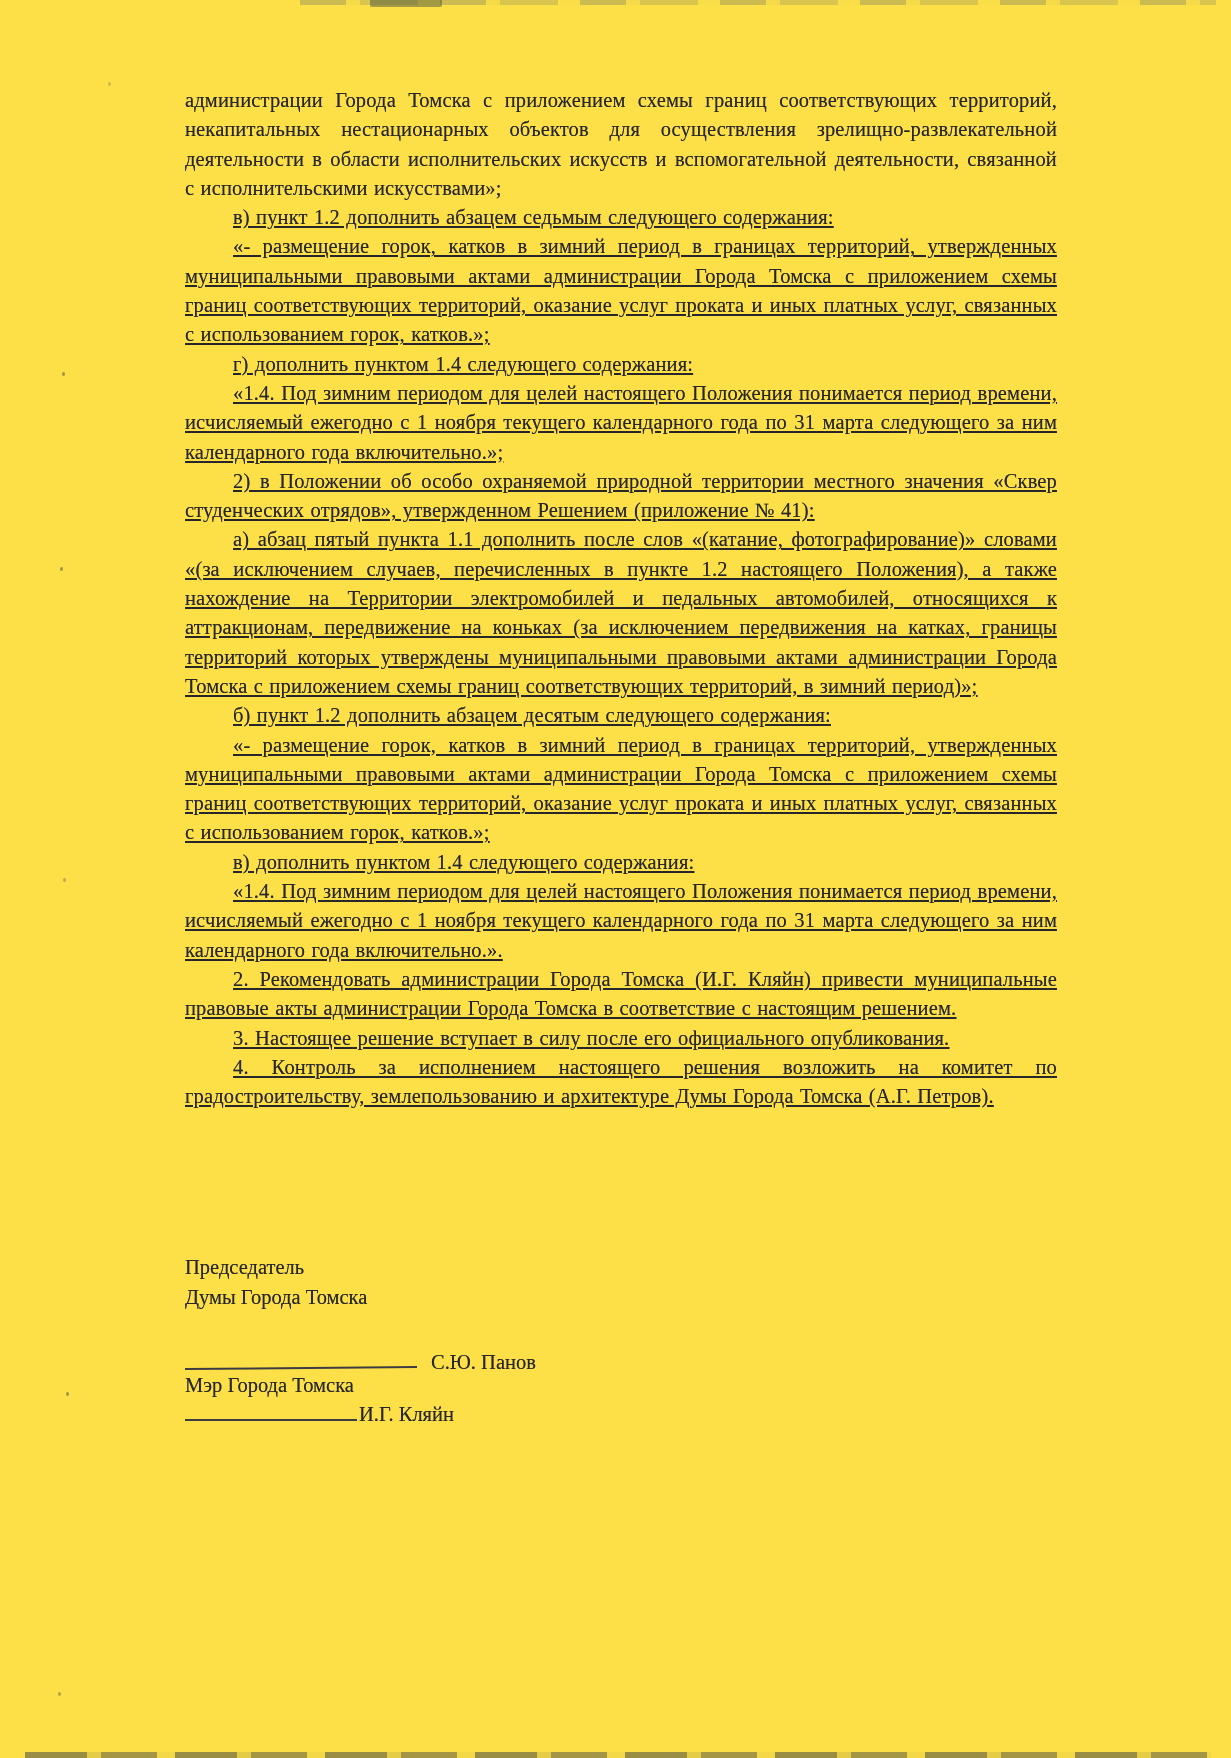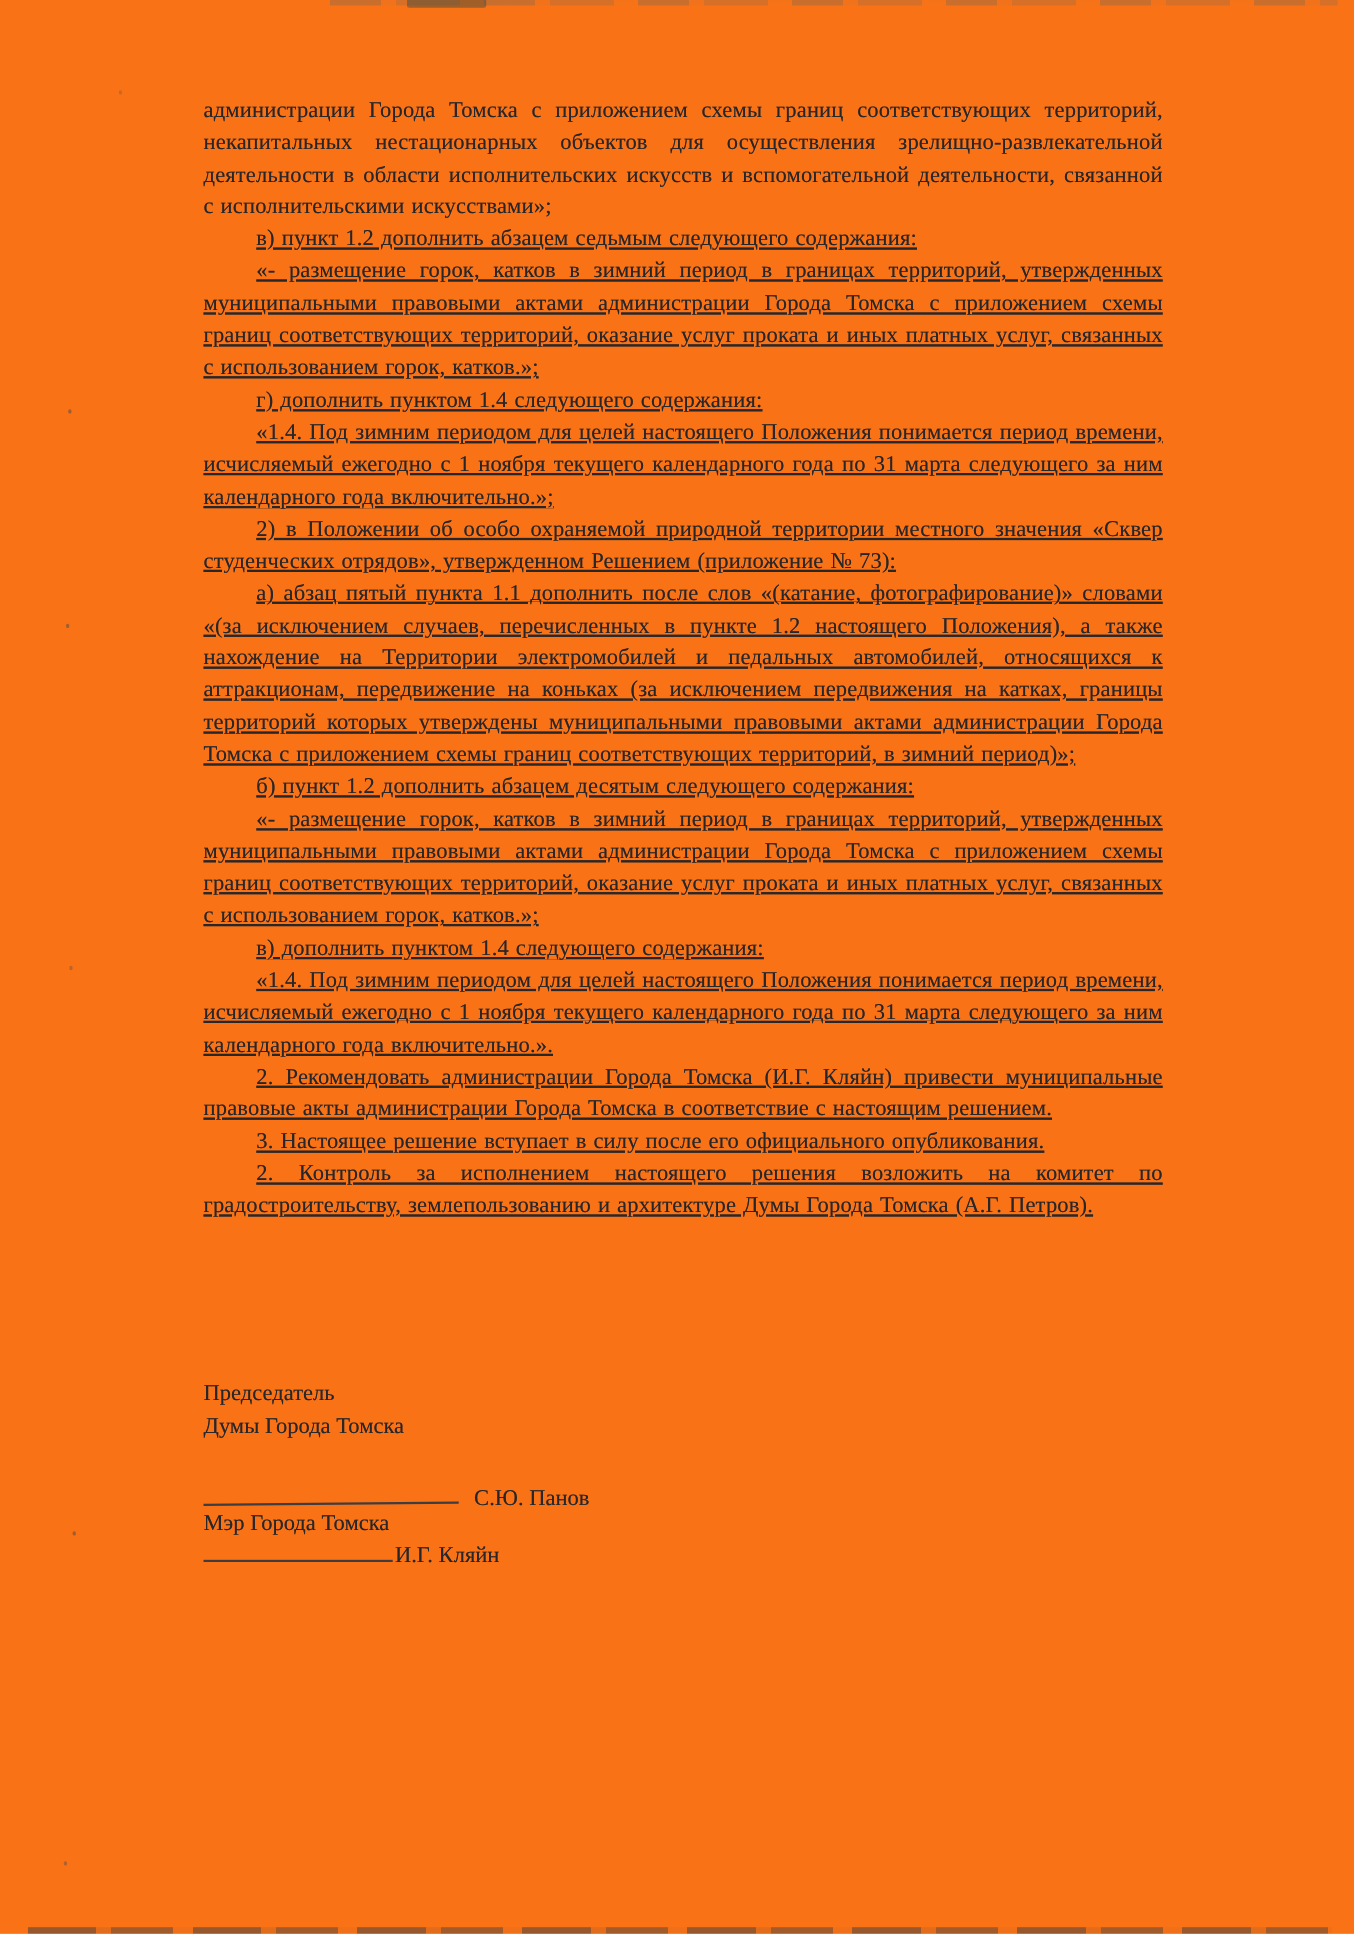--- a/index.html
+++ b/index.html
@@ -4,21 +4,21 @@
 <style>
   html, body { margin: 0; padding: 0; }
   body {
     width: 1231px; height: 1758px;
     background: #ffffff;
     font-family: "Liberation Serif", "DejaVu Serif", serif;
   }
   .page {
     position: relative;
     width: 1231px; height: 1758px;
-    background: #f97316;
+    background: #fde047;
     overflow: hidden;
     color: #26262b;
   }
   .content {
     position: absolute;
     left: 185px; top: 86px;
     width: 872px;
     font-size: 20.5px;
     line-height: 29.3px;
     text-align: justify;
@@ -92,29 +92,29 @@
   <div class="artifact speck" style="left:66px; top:1392px;"></div>
   <div class="artifact speck" style="left:58px; top:1692px; opacity:.8;"></div>
   <div class="artifact speck" style="left:108px; top:82px; opacity:.5;"></div>
 
   <div class="content">
     <p>администрации Города Томска с приложением схемы границ соответствующих территорий, некапитальных нестационарных объектов для осуществления зрелищно-развлекательной деятельности в области исполнительских искусств и вспомогательной деятельности, связанной с исполнительскими искусствами»;</p>
     <p class="indent">в) пункт 1.2 дополнить абзацем седьмым следующего содержания:</p>
     <p class="indent">«- размещение горок, катков в зимний период в границах территорий, утвержденных муниципальными правовыми актами администрации Города Томска с приложением схемы границ соответствующих территорий, оказание услуг проката и иных платных услуг, связанных с использованием горок, катков.»;</p>
     <p class="indent">г) дополнить пунктом 1.4 следующего содержания:</p>
     <p class="indent">«1.4. Под зимним периодом для целей настоящего Положения понимается период времени, исчисляемый ежегодно с 1 ноября текущего календарного года по 31 марта следующего за ним календарного года включительно.»;</p>
-    <p class="indent">2) в Положении об особо охраняемой природной территории местного значения «Сквер студенческих отрядов», утвержденном Решением (приложение № 73):</p>
+    <p class="indent">2) в Положении об особо охраняемой природной территории местного значения «Сквер студенческих отрядов», утвержденном Решением (приложение № 41):</p>
     <p class="indent">а) абзац пятый пункта 1.1 дополнить после слов «(катание, фотографирование)» словами «(за исключением случаев, перечисленных в пункте 1.2 настоящего Положения), а также нахождение на Территории электромобилей и педальных автомобилей, относящихся к аттракционам, передвижение на коньках (за исключением передвижения на катках, границы территорий которых утверждены муниципальными правовыми актами администрации Города Томска с приложением схемы границ соответствующих территорий, в зимний период)»;</p>
     <p class="indent">б) пункт 1.2 дополнить абзацем десятым следующего содержания:</p>
     <p class="indent">«- размещение горок, катков в зимний период в границах территорий, утвержденных муниципальными правовыми актами администрации Города Томска с приложением схемы границ соответствующих территорий, оказание услуг проката и иных платных услуг, связанных с использованием горок, катков.»;</p>
     <p class="indent">в) дополнить пунктом 1.4 следующего содержания:</p>
     <p class="indent">«1.4. Под зимним периодом для целей настоящего Положения понимается период времени, исчисляемый ежегодно с 1 ноября текущего календарного года по 31 марта следующего за ним календарного года включительно.».</p>
     <p class="indent">2. Рекомендовать администрации Города Томска (И.Г. Кляйн) привести муниципальные правовые акты администрации Города Томска в соответствие с настоящим решением.</p>
     <p class="indent">3. Настоящее решение вступает в силу после его официального опубликования.</p>
-    <p class="indent">2. Контроль за исполнением настоящего решения возложить на комитет по градостроительству, землепользованию и архитектуре Думы Города Томска (А.Г. Петров).</p>
+    <p class="indent">4. Контроль за исполнением настоящего решения возложить на комитет по градостроительству, землепользованию и архитектуре Думы Города Томска (А.Г. Петров).</p>
   </div>
 
   <div class="signatures">
     <div class="sig-col-left">
       <div>Председатель</div>
       <div>Думы Города Томска</div>
       <div class="sig-row">
         <span class="sig-line sig-line-left"></span><span>С.Ю. Панов</span>
       </div>
     </div>

